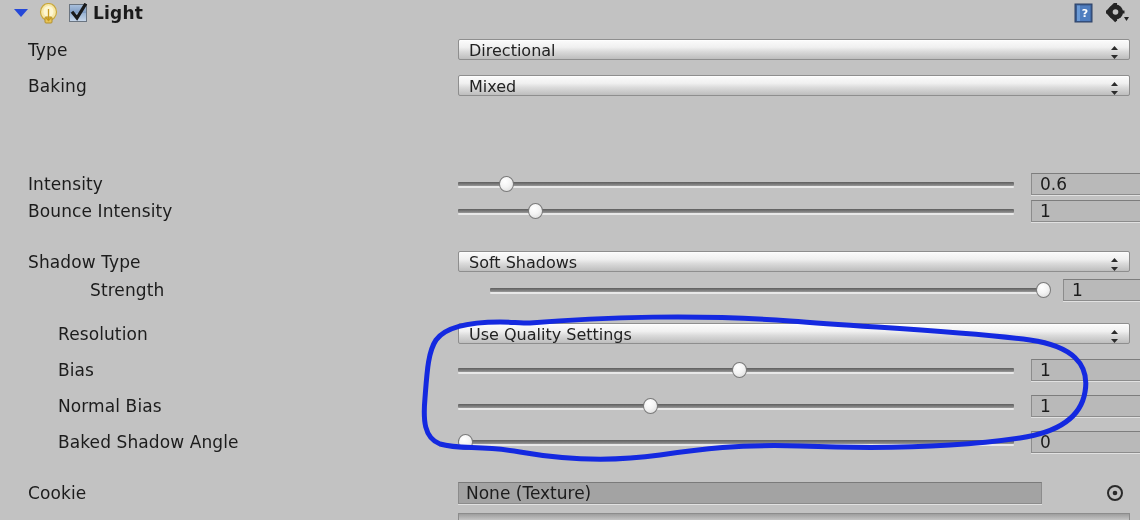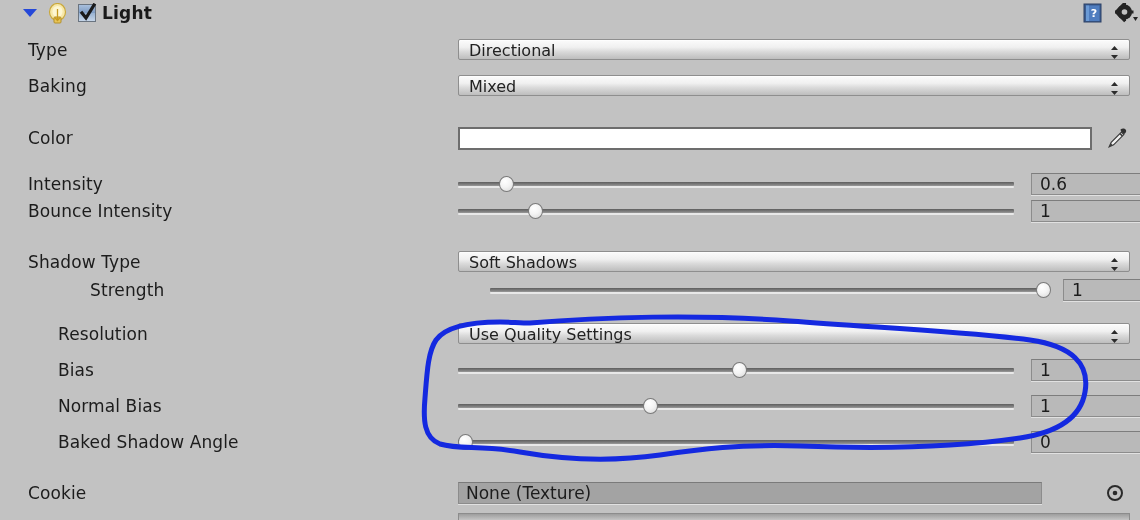--- a/index.html
+++ b/index.html
@@ -13,21 +13,21 @@
     height: 520px;
     background: #c2c2c2;
     font-family: "DejaVu Sans", sans-serif;
     overflow: hidden;
     -webkit-font-smoothing: none;
   }
 
   
   .header {
     position: absolute;
-    left: 17px; top: 0;
+    left: 8px; top: 0;
     width: 960px; height: 28px;
   }
   .foldout {
     position: absolute;
     left: 6px; top: 9px;
     width: 0; height: 0;
     border-left: 7px solid transparent;
     border-right: 7px solid transparent;
     border-top: 8px solid #2548d8;
   }
@@ -271,32 +271,20 @@
       <div class="ptext">Directional</div>
       <div class="parrow">
         <svg width="9" height="13" viewBox="0 0 9 13">
             <path d="M4.5 0 L8 4 L1 4 Z" fill="#2b2b2b"></path>
             <path d="M4.5 13 L1 9 L8 9 Z" fill="#2b2b2b"></path>
           </svg>
       </div>
     </div>
   </div>
 
-  <div class="row" style="top:126px;">
-    <div class="lbl l0">Color</div>
-    <div class="colorfield"></div>
-    <div class="eyedrop">
-      <svg width="24" height="23" viewBox="0 0 24 23">
-        <path d="M16.5 2.5 C18.4 0.8 21.2 1.2 22 3.1 C22.7 4.9 21.3 6.4 19.8 7.3 L17.2 4.7 Z" fill="#303030"></path>
-        <path d="M17.4 5.2 L7.2 15.4 L5.2 19.8 L9.6 17.8 L19.8 7.6 Z" fill="#f2f2f2" stroke="#3a3a3a" stroke-width="1.2"></path>
-        <path d="M6.0 18.9 L7.0 16.6 L8.4 18.0 Z" fill="#2b2b2b"></path>
-        <line x1="16.0" y1="6.6" x2="18.4" y2="9.0" stroke="#3a3a3a" stroke-width="1.6"></line>
-      </svg>
-    </div>
-  </div>
 
   <div class="row" style="top:172px;">
     <div class="lbl l0">Intensity</div>
     <div class="slider">
       <div class="track"></div>
       <div class="trackhl"></div>
       <div class="knob" style="left:8.6%;"></div>
     </div>
     <div class="numfield">
       <span>0.6</span>

